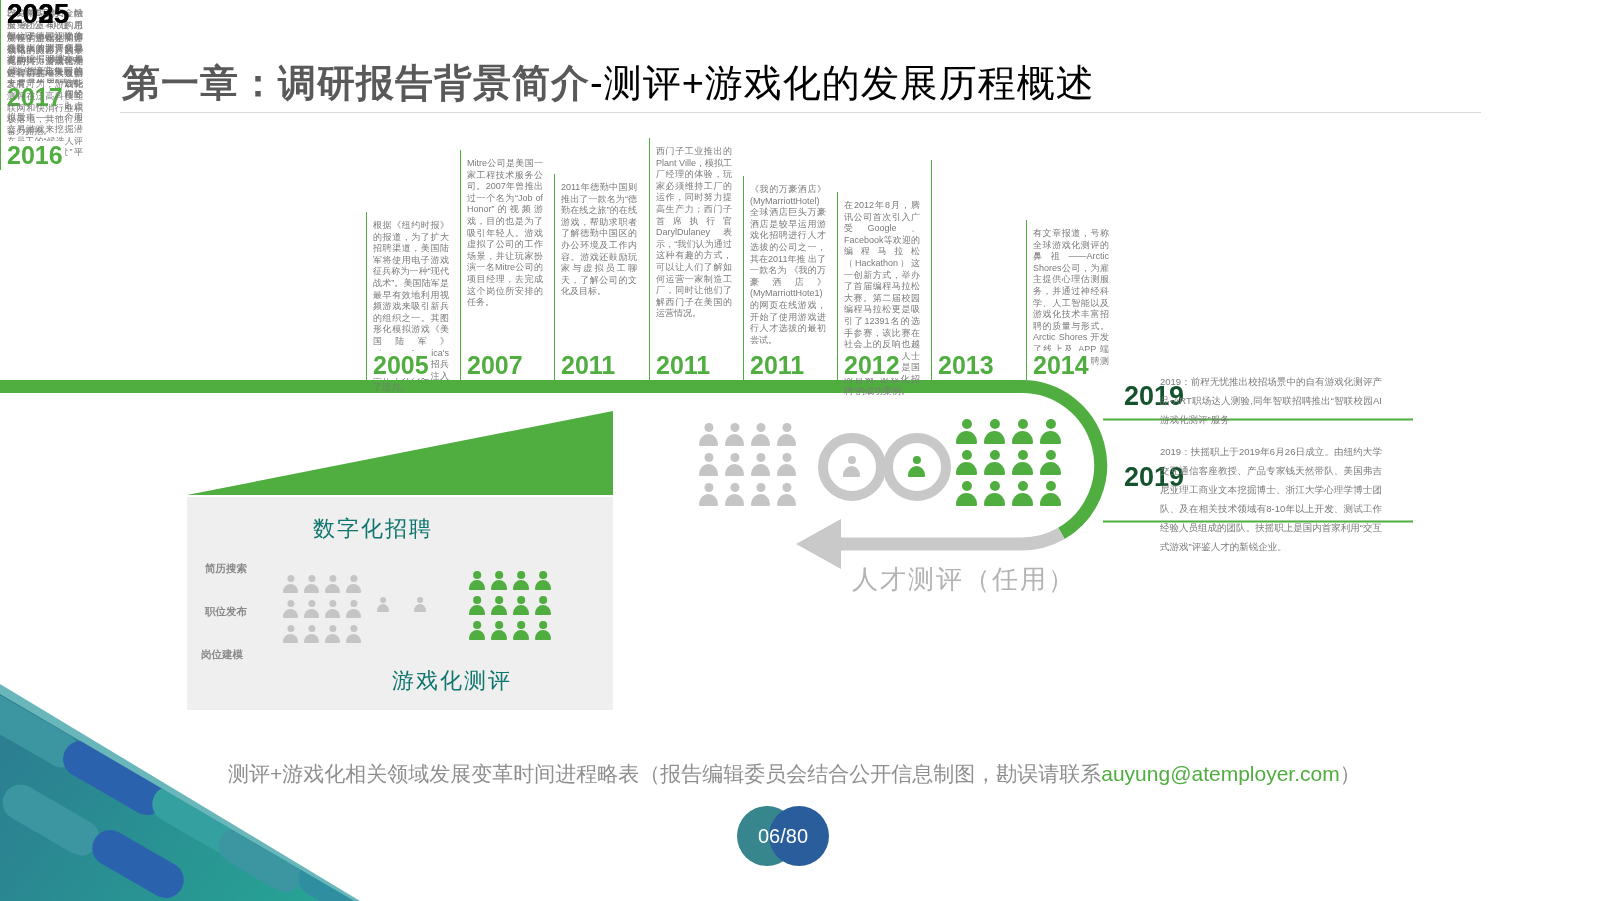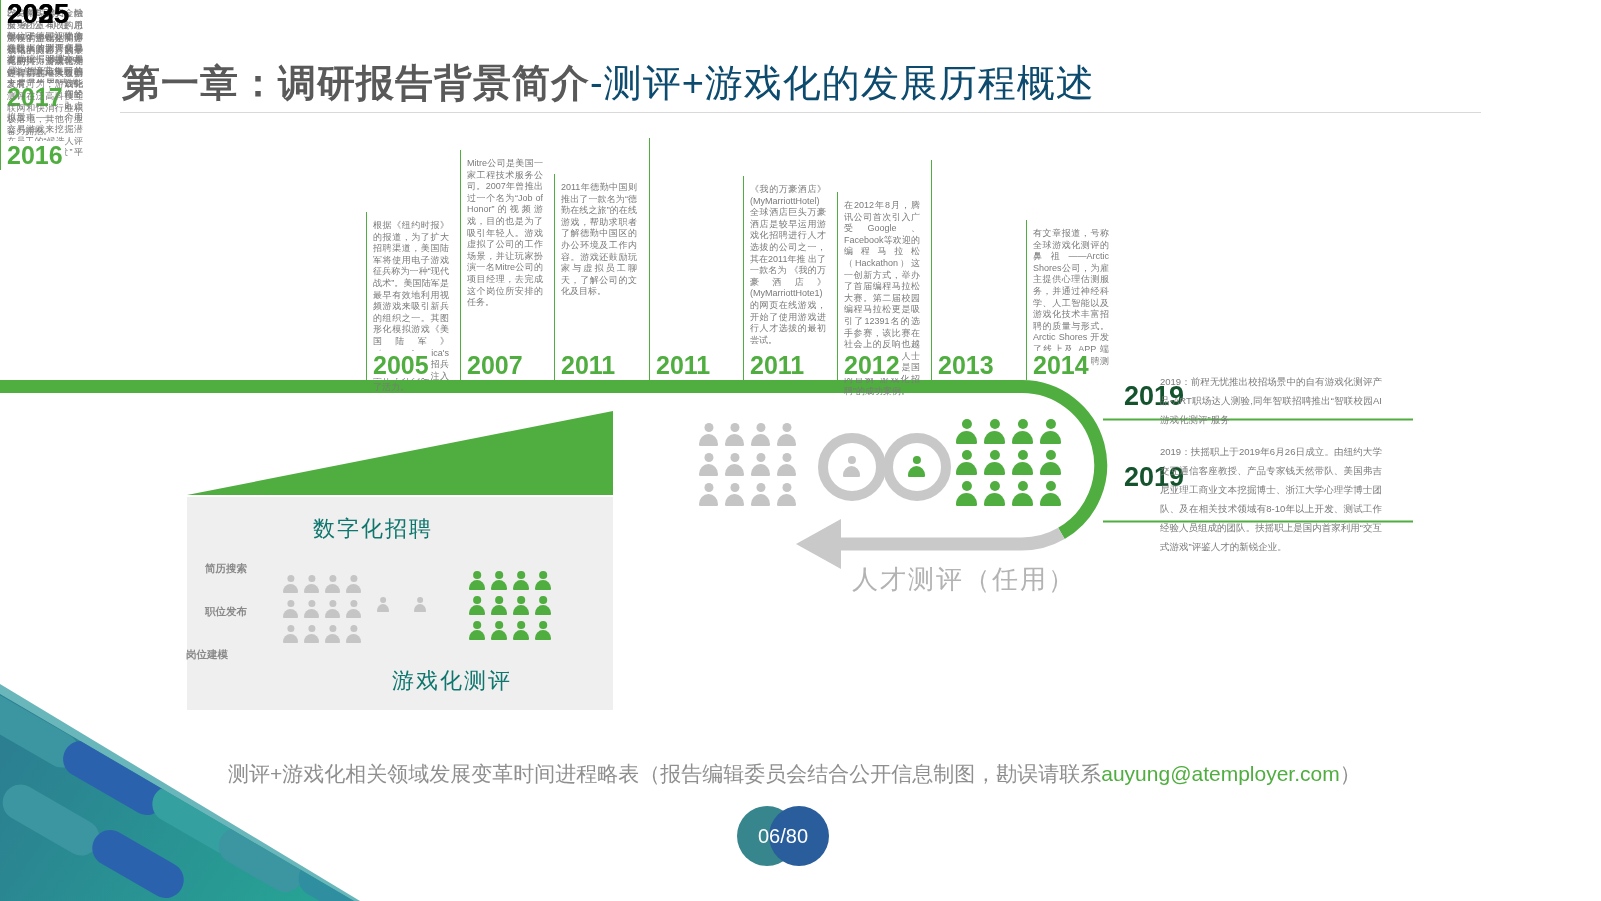--- a/index.html
+++ b/index.html
@@ -1,21 +1,21 @@
 <!DOCTYPE html>
 <html><head>
 <meta charset="utf-8">
 <style>
   html,body{margin:0;padding:0}
   body{width:1601px;height:901px;position:relative;background:#fff;overflow:hidden;
        font-family:"Liberation Sans","DejaVu Sans",sans-serif}
   
   .title{position:absolute;left:122px;top:58px;font-size:38px;letter-spacing:1px;white-space:nowrap}
   .title .b{font-weight:bold;color:#595959}
-  .title .l{font-weight:normal;color:#0c4a6e}
+  .title .l{font-weight:normal;color:#000000}
   .title-rule{position:absolute;left:120px;top:112px;width:1361px;height:1px;background:#d9d9d9}
   
   .tcol{position:absolute;border-left:1.5px solid #4fae3f;width:86px}
   .tcol p{margin:8px 0 0 6px;width:76px;font-size:9px;line-height:11.6px;color:#7a7a7a;text-align:justify}
   .tcol .yr{position:absolute;bottom:2px;left:6px;font-size:25px;font-weight:bold;color:#4fae3f;
             line-height:1;background:#fff;padding:2px 2px 0 0}
   .tcol:nth-of-type(1){left:177px;top:162px;height:218px}
   .tcol:nth-of-type(2){left:271px;top:180px;height:200px}
   .tcol:nth-of-type(3){left:366px;top:212px;height:168px}
   .tcol:nth-of-type(4){left:460px;top:150px;height:230px}
@@ -140,20 +140,21 @@
 </div>
 <div class="tcol">
   <p>Mitre公司是美国一家工程技术服务公司。2007年曾推出过一个名为“Job of Honor”的视频游戏，目的也是为了吸引年轻人。游戏虚拟了公司的工作场景，并让玩家扮演一名Mitre公司的项目经理，去完成这个岗位所安排的任务。</p>
   <span class="yr">2007</span>
 </div>
 <div class="tcol">
   <p>2011年德勤中国则推出了一款名为“德勤在线之旅”的在线游戏，帮助求职者了解德勤中国区的办公环境及工作内容。游戏还鼓励玩家与虚拟员工聊天，了解公司的文化及目标。</p>
   <span class="yr">2011</span>
 </div>
 <div class="tcol">
+  <p>西门子工业推出的 Plant Ville，模拟工厂经理的体验，玩家必须维持工厂的运作，同时努力提高生产力；西门子首席执行官DarylDulaney表示，“我们认为通过这种有趣的方式，可以让人们了解如何运营一家制造工厂，同时让他们了解西门子在美国的运营情况。</p>
   <span class="yr">2011</span>
 </div>
 <div class="tcol">
   <p>《我的万豪酒店》(MyMarriottHotel)全球酒店巨头万豪酒店是较早运用游戏化招聘进行人才选拔的公司之一，其在2011年推 出了一款名为 《我的万豪酒店》(MyMarriottHote1)的网页在线游戏，开始了使用游戏进行人才选拔的最初尝试。</p>
   <span class="yr">2011</span>
 </div>
 <div class="tcol">
   <p>在2012年8月，腾讯公司首次引入广受Google、Facebook等欢迎的编程马拉松（Hackathon）这一创新方式，举办了首届编程马拉松大赛。第二届校园编程马拉松更是吸引了12391名的选手参赛，该比赛在社会上的反响也越来越大，业内人士甚至把其看作是国内首例“游戏化招聘”的成功案例。</p>
   <span class="yr">2012</span>
 </div>
@@ -178,21 +179,21 @@
 <span class="r-yr" style="left:1110px;top:462px">2019</span>
 <div class="r-txt" style="top:442px">2019：扶摇职上于2019年6月26日成立。由纽约大学交互通信客座教授、产品专家钱天然带队、美国弗吉尼亚理工商业文本挖掘博士、浙江大学心理学博士团队、及在相关技术领域有8-10年以上开发、测试工作经验人员组成的团队。扶摇职上是国内首家利用“交互式游戏”评鉴人才的新锐企业。</div>
 
 <div class="tri"></div>
 <div class="gbox"></div>
 
 <div class="lbl-big" style="left:313px;top:514px">数字化招聘</div>
 <div class="lbl-big" style="left:392px;top:666px">游戏化测评</div>
 <div class="lbl-sm" style="left:205px;top:562px">简历搜索</div>
 <div class="lbl-sm" style="left:205px;top:605px">职位发布</div>
-<div class="lbl-sm" style="left:186px;top:648px">岗位建模</div>
+<div class="lbl-sm" style="left:201px;top:648px">岗位建模</div>
 <div class="lbl-talent">人才测评（任用）</div>
 
 <div class="pgrid pg-box-gray">
   <span class="person"></span>
     <span class="person"></span>
     <span class="person"></span>
     <span class="person"></span>
   <span class="person"></span>
     <span class="person"></span>
     <span class="person"></span>

